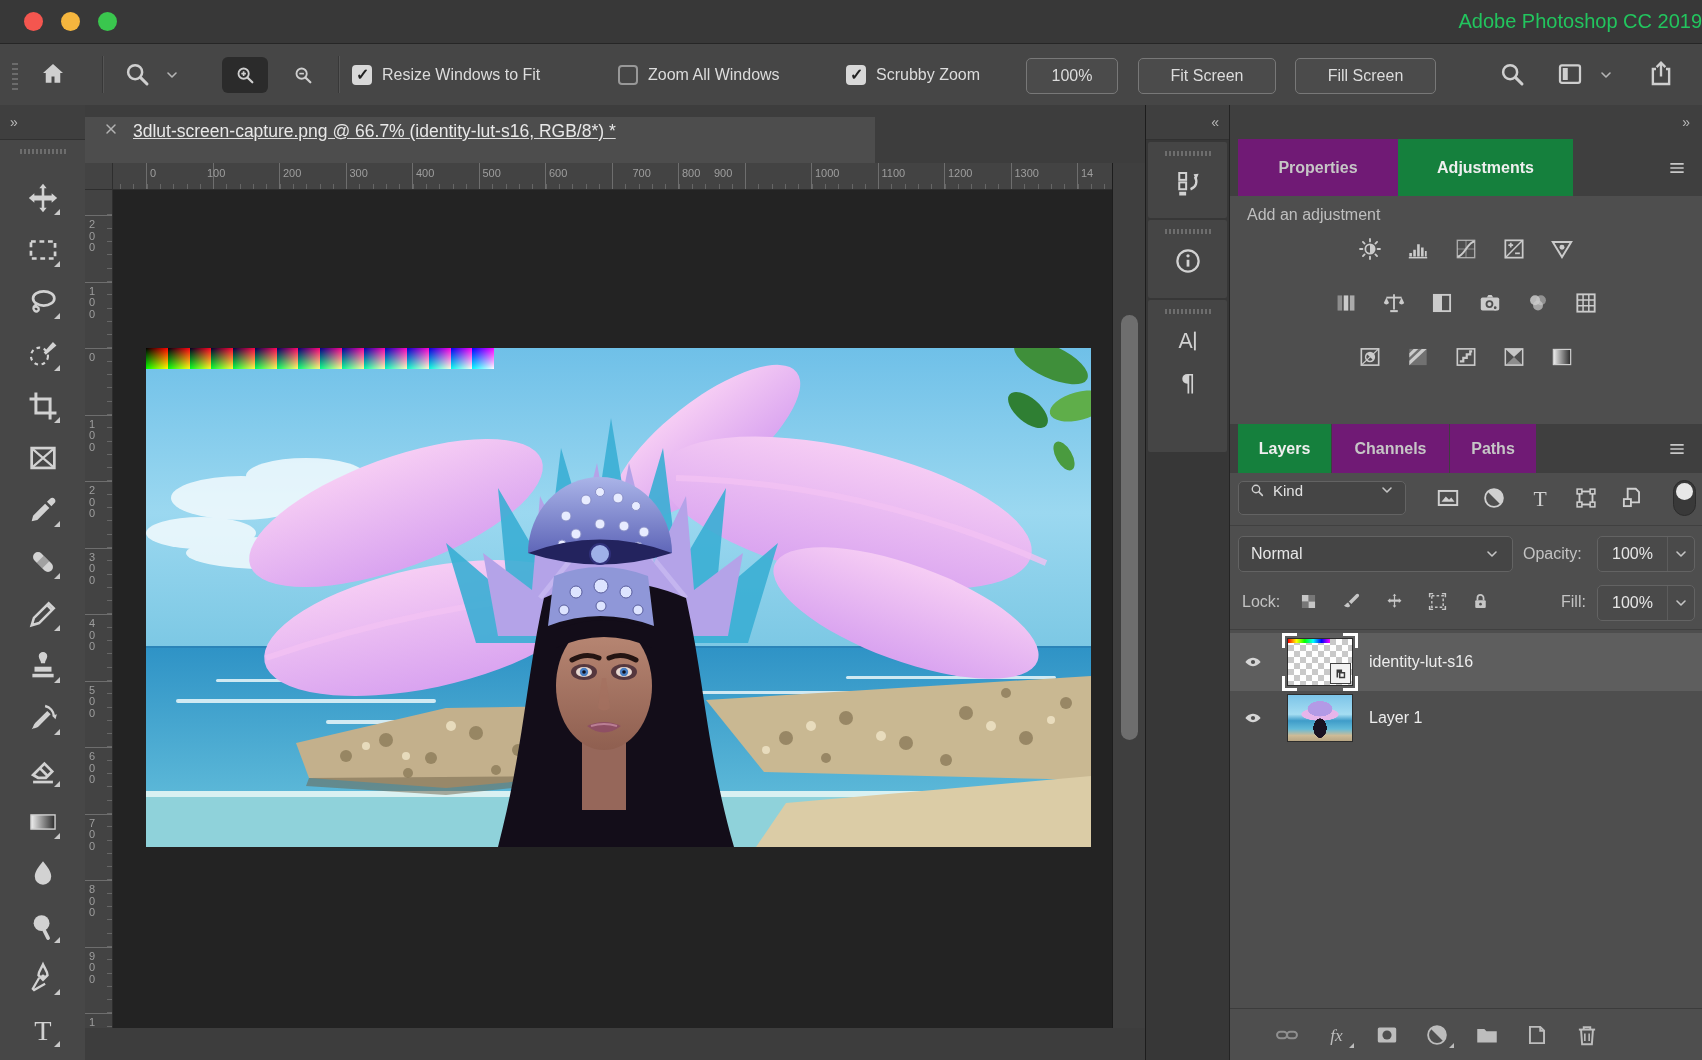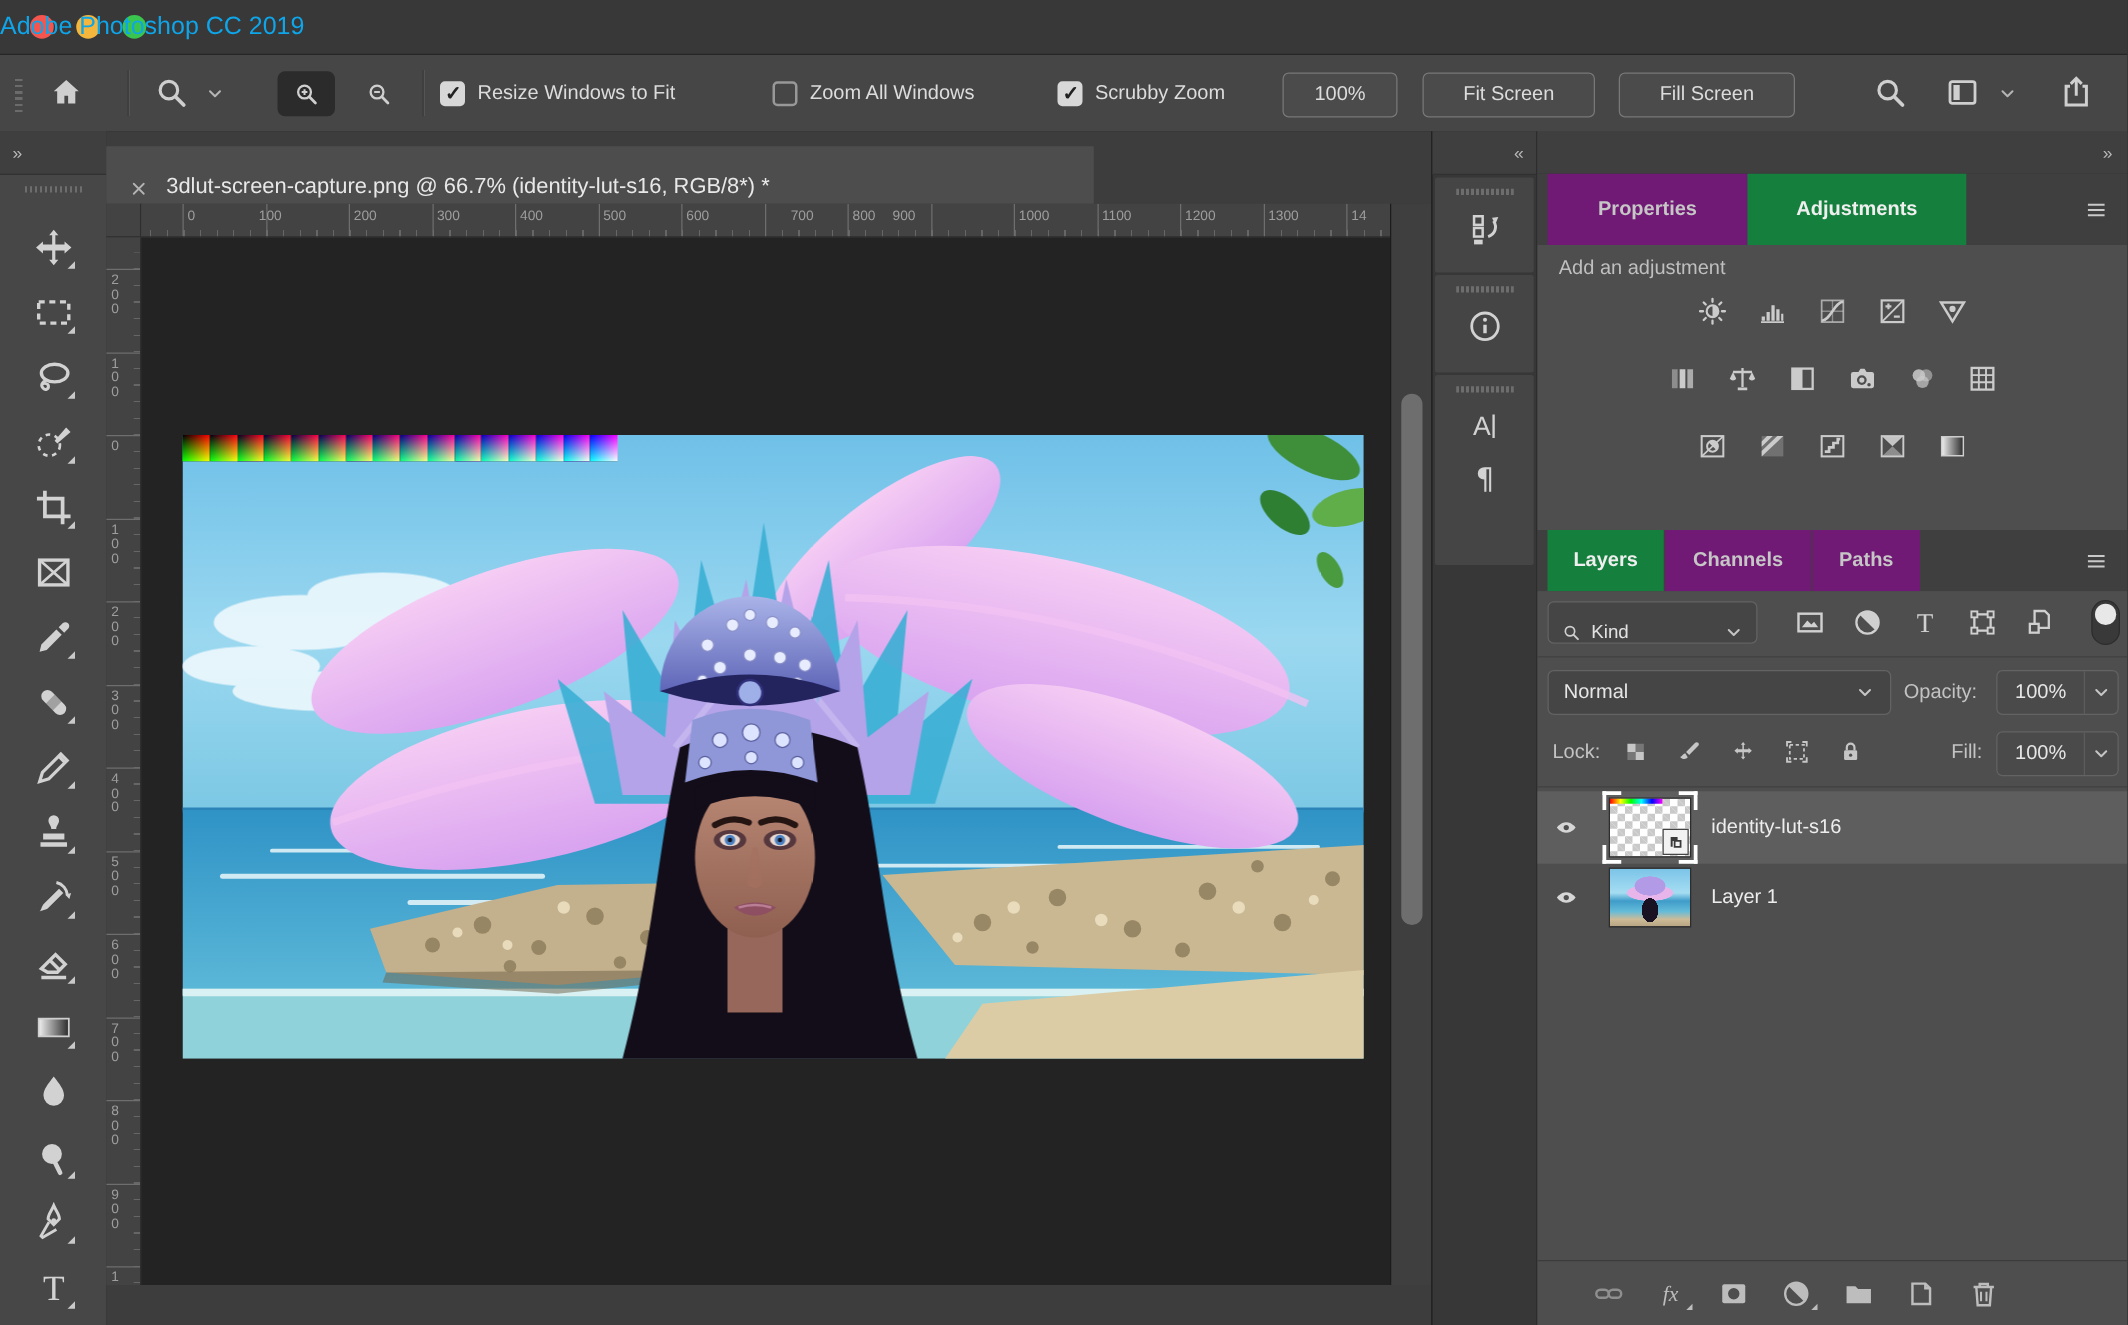--- a/index.html
+++ b/index.html
@@ -2,22 +2,22 @@
 <html><head>
 <meta charset="utf-8">
 <style>
   html,body{margin:0;padding:0;background:#2a2a2a;}
   .app{position:relative;width:1702px;height:1060px;background:#474747;overflow:hidden;
        font-family:"Liberation Sans",sans-serif;color:#d9d9d9;-webkit-font-smoothing:antialiased;}
   .ic{display:block;width:100%;height:100%;}
   
   .titlebar{position:absolute;left:0;top:0;width:100%;height:43px;background:#383838;border-bottom:1px solid #262626;}
   .light{position:absolute;top:12px;width:19px;height:19px;border-radius:50%;}
-  .title{position:absolute;left:0;right:0;top:0;height:43px;line-height:43px;text-align:left;
-         font-size:20px;font-weight:500;color:#0ea5e9;}
+  .title{position:absolute;left:0;right:0;top:0;height:43px;line-height:43px;text-align:right;
+         font-size:20px;font-weight:500;color:#22c55e;}
   
   .optionsbar{position:absolute;left:0;top:44px;width:100%;height:61px;background:#464646;border-bottom:1px solid #262626;}
   .obar-grip{position:absolute;left:12px;top:16px;width:6px;height:30px;
              background:repeating-linear-gradient(0deg,#6b6b6b 0 2px,transparent 2px 5px);}
   .oicon{position:absolute;width:30px;height:30px;top:15px;color:#cfcfcf;}
   .oicon.small{width:16px;height:16px;top:23px;color:#b5b5b5;}
   .osep{position:absolute;top:12px;width:1px;height:37px;background:#383838;border-right:1px solid #555;}
   .zoombtn{position:absolute;top:13px;width:46px;height:36px;border:none;background:transparent;border-radius:6px;
            color:#cfcfcf;padding:7px 9px;cursor:pointer;}
   .zoombtn.active{background:#2b2b2b;}
@@ -32,22 +32,22 @@
   .toolbar{position:absolute;left:0;top:105px;width:85px;bottom:0;background:#474747;border-right:1px solid #303030;}
   .dockhead{height:34px;background:#3f3f3f;border-bottom:1px solid #313131;color:#b9b9b9;
             font-size:14px;line-height:34px;letter-spacing:-2px;}
   .toolbar .dockhead{padding-left:10px;}
   .grip{width:46px;height:5px;margin:9px auto 0;background:repeating-linear-gradient(90deg,#6d6d6d 0 2px,transparent 2px 4px);}
   .tool{position:absolute;left:50%;transform:translateX(-50%);width:34px;height:34px;color:#d2d2d2;cursor:pointer;}
   .tool .flyout{position:absolute;right:0;bottom:0;width:0;height:0;border-left:6px solid transparent;border-bottom:6px solid #c9c9c9;}
   
   .docwin{position:absolute;left:85px;top:105px;width:1060px;bottom:0;background:#3d3d3d;}
   .tabbar{position:absolute;left:0;top:0;right:0;height:58px;}
-  .doctab{position:absolute;left:0;top:12px;width:790px;height:46px;background:#4d4d4d;display:flex;align-items:flex-end;
-          gap:14px;padding:4px 18px;box-sizing:border-box;cursor:pointer;}
+  .doctab{position:absolute;left:0;top:12px;width:790px;height:46px;background:#4d4d4d;display:flex;align-items:flex-start;
+          gap:14px;padding:4px 18px;box-sizing:border-box;cursor:pointer;text-decoration:underline;}
   .doctab .closeic{width:16px;height:16px;color:#b3b3b3;flex:0 0 auto;}
   .doctab .tabtitle{font-size:17.5px;color:#e8e8e8;white-space:nowrap;overflow:hidden;}
   .rcorner{position:absolute;left:0;top:58px;width:28px;height:27px;background:#434343;border-right:1px solid #2e2e2e;border-bottom:1px solid #2e2e2e;box-sizing:border-box;}
   .hruler{position:absolute;left:28px;top:58px;width:999px;height:27px;background:#434343;border-bottom:1px solid #2e2e2e;
           box-sizing:border-box;overflow:hidden;
           background-image:repeating-linear-gradient(90deg,#666 0 1px,transparent 1px 13.3px);
           background-size:100% 6px;background-position:6.6px 21px;background-repeat:no-repeat;}
   .hlab{position:absolute;top:4px;font-size:11px;color:#9e9e9e;}
   .htick{position:absolute;top:0;bottom:0;width:1px;background:#6e6e6e;}
   .vruler{position:absolute;left:0;top:85px;width:28px;bottom:32px;background:#434343;border-right:1px solid #2e2e2e;box-sizing:border-box;overflow:hidden;
@@ -84,21 +84,21 @@
   .ptab.active{background:#15803d;color:#efefef;}
   .burger{position:absolute;right:12px;width:26px;height:20px;color:#c9c9c9;cursor:pointer;}
   .adj-tabs{top:34px;height:57px;}
   .adj-body{position:absolute;left:0;right:0;top:91px;height:228px;background:#4e4e4e;}
   .adj-head{position:absolute;left:17px;top:10px;font-size:16px;color:#bfbfbf;}
   .adjrow{position:absolute;left:0;right:0;display:flex;justify-content:center;gap:20px;}
   .adjrow .aicon{width:28px;height:26px;color:#cbcbcb;cursor:pointer;}
   .lay-tabs{top:319px;height:49px;}
   .lay-body{position:absolute;left:0;right:0;top:368px;bottom:0;background:#4e4e4e;}
   .kindcombo{position:absolute;left:8px;top:8px;width:168px;height:34px;background:#454545;border:1px solid #636363;
-             border-radius:5px;display:flex;align-items:flex-end;gap:8px;padding:0 10px;box-sizing:border-box;cursor:pointer;}
+             border-radius:5px;display:flex;align-items:flex-start;gap:8px;padding:0 10px;box-sizing:border-box;cursor:pointer;}
   .kindcombo .kicon{width:16px;height:16px;color:#cfcfcf;flex:0 0 auto;}
   .kindcombo .ktext{flex:1;font-size:15px;color:#e2e2e2;}
   .filtericons{position:absolute;left:205px;top:12px;display:flex;gap:20px;}
   .filtericons .ficon{width:26px;height:26px;color:#d0d0d0;cursor:pointer;}
   .ftoggle{position:absolute;left:443px;top:7px;width:23px;height:36px;border-radius:12px;background:#393939;
            border:1px solid #2c2c2c;box-sizing:border-box;cursor:pointer;}
   .ftoggle .knob{position:absolute;left:2px;top:2px;width:17px;height:17px;border-radius:50%;background:#e8e8e8;}
   .hline{position:absolute;left:0;right:0;height:1px;background:#404040;}
   .blendsel{position:absolute;left:8px;top:63px;width:275px;height:36px;background:#454545;border:1px solid #636363;
             border-radius:5px;display:flex;align-items:center;padding:0 12px;box-sizing:border-box;cursor:pointer;}

